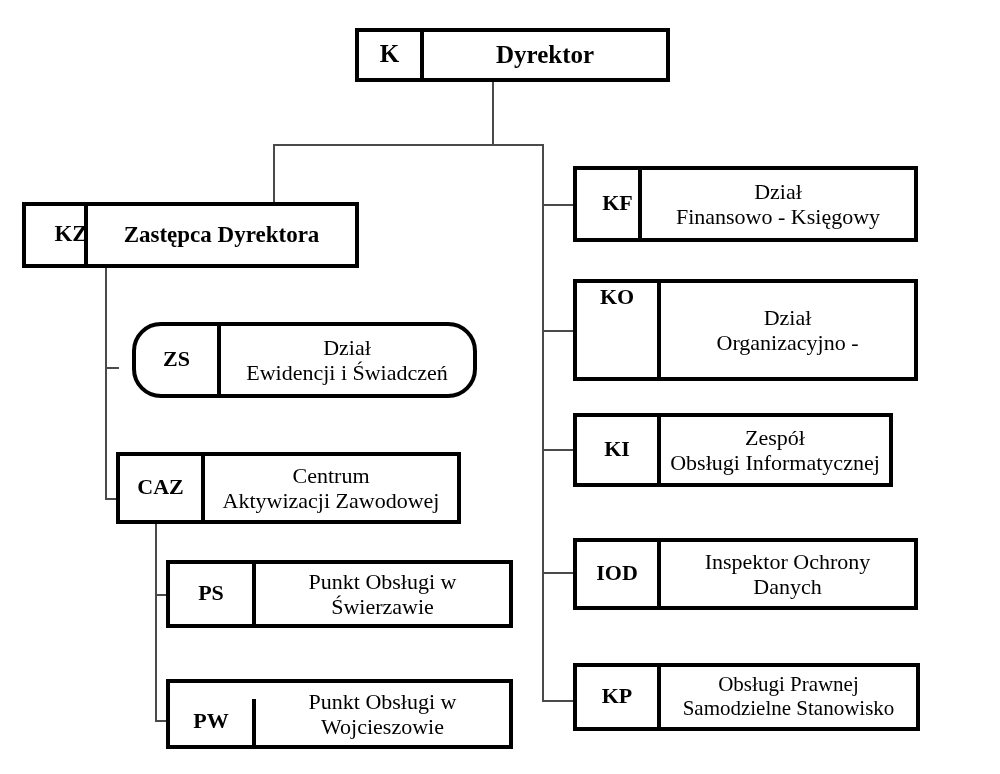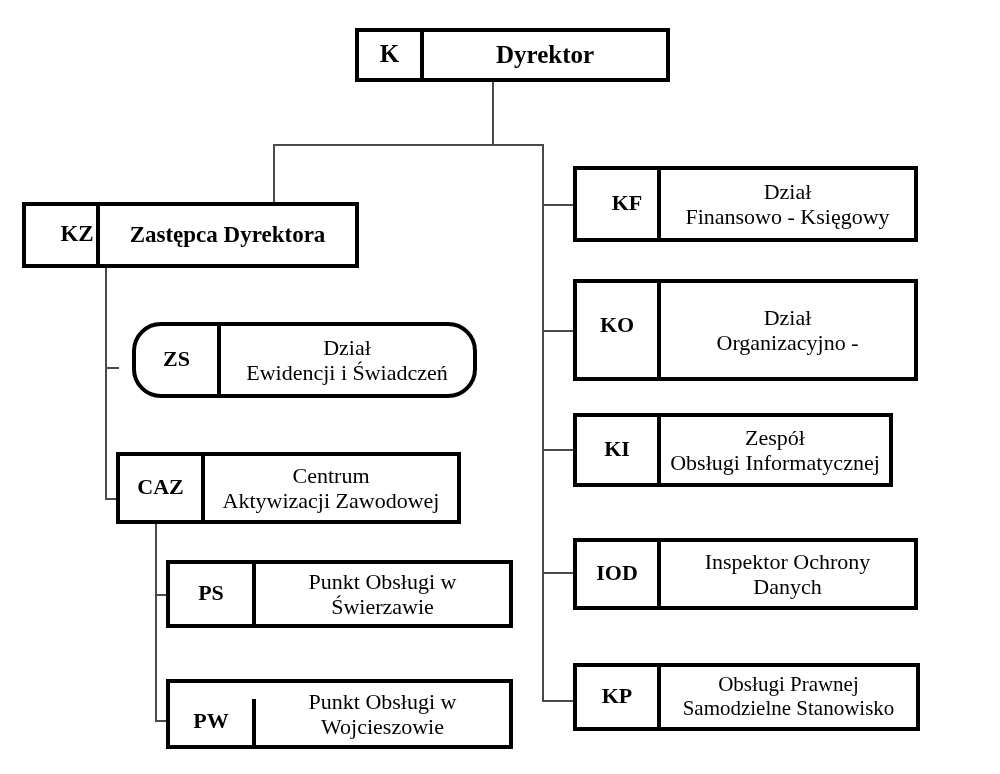--- a/index.html
+++ b/index.html
@@ -96,21 +96,21 @@
   <div class="conn h" style="left:155px; top:720px; width:14px;"></div>
 
   <div class="node lvl0" style="left:355px; top:28px; width:315px; height:54px;">
     <div class="code" style="width:65px;">K</div>
     <div class="title">
       <span>Dyrektor</span>
     </div>
   </div>
 
   <div class="node lvl1" style="left:22px; top:202px; width:337px; height:66px;">
-    <div class="code" style="width:74px;padding-left:32px;">KZ</div>
+    <div class="code" style="width:62px;padding-left:32px;">KZ</div>
     <div class="title">
       <span>Zastępca Dyrektora</span>
     </div>
   </div>
 
   <div class="node plain" style="left:132px; top:322px; width:345px; height:76px;border-radius:29px;">
     <div class="code" style="width:85px;">ZS</div>
     <div class="title">
       <div>
         <span>Dział</span>
@@ -143,31 +143,31 @@
     <div class="code" style="width:86px;margin-top:16px;">PW</div>
     <div class="title">
       <div>
         <span>Punkt Obsługi w</span>
         <span>Wojcieszowie</span>
       </div>
     </div>
   </div>
 
   <div class="node plain" style="left:573px; top:166px; width:345px; height:76px;">
-    <div class="code" style="width:84px;padding-left:20px;">KF</div>
+    <div class="code" style="width:65px;padding-left:20px;">KF</div>
     <div class="title">
       <div>
         <span>Dział</span>
         <span>Finansowo - Księgowy</span>
       </div>
     </div>
   </div>
 
   <div class="node plain" style="left:573px; top:279px; width:345px; height:102px;">
-    <div class="code" style="width:84px; align-items:flex-start; padding-top:30px;">KO</div>
+    <div class="code" style="width:84px; align-items:flex-start; padding-top:2px;">KO</div>
     <div class="title">
       <div>
         <span>Dział</span>
         <span>Organizacyjno -</span>
       </div>
     </div>
   </div>
 
   <div class="node plain" style="left:573px; top:413px; width:320px; height:74px;">
     <div class="code" style="width:84px;">KI</div>

